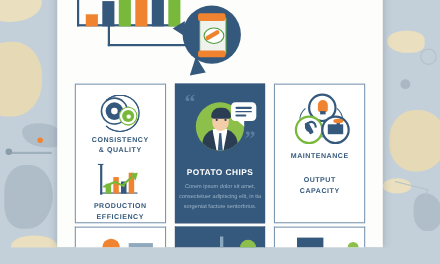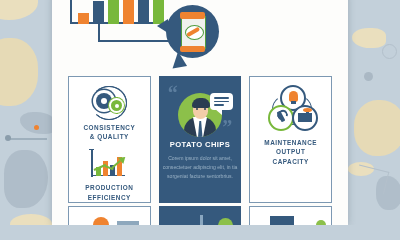--- a/index.html
+++ b/index.html
@@ -135,21 +135,21 @@
 
   
   .botrow{position:absolute;left:68px;top:206px;width:264px;height:19px;display:flex;gap:8px;}
   .botcard{flex:1;border:1px solid #7c98b2;border-bottom:none;background:#fff;box-sizing:border-box;position:relative;overflow:hidden;}
   .botcard.mid{background:#35597d;border-color:#35597d;}
   .bic{position:absolute;border-radius:50%;}
 
   .mt4{margin-top:4px;}
   .mt6{margin-top:6px;}
   .mt9{margin-top:9px;}
-  .mt12{}
+  .mt12{margin-top:12px;}
   .body{
     color:#9ab2c6;font-size:5.1px;line-height:1.75;text-align:center;
     width:84px;margin-top:4px;
   }
   .title-mid{font-size:7.6px;letter-spacing:.4px;}
 </style>
 </head>
 <body>
 
 <div id="stage">

